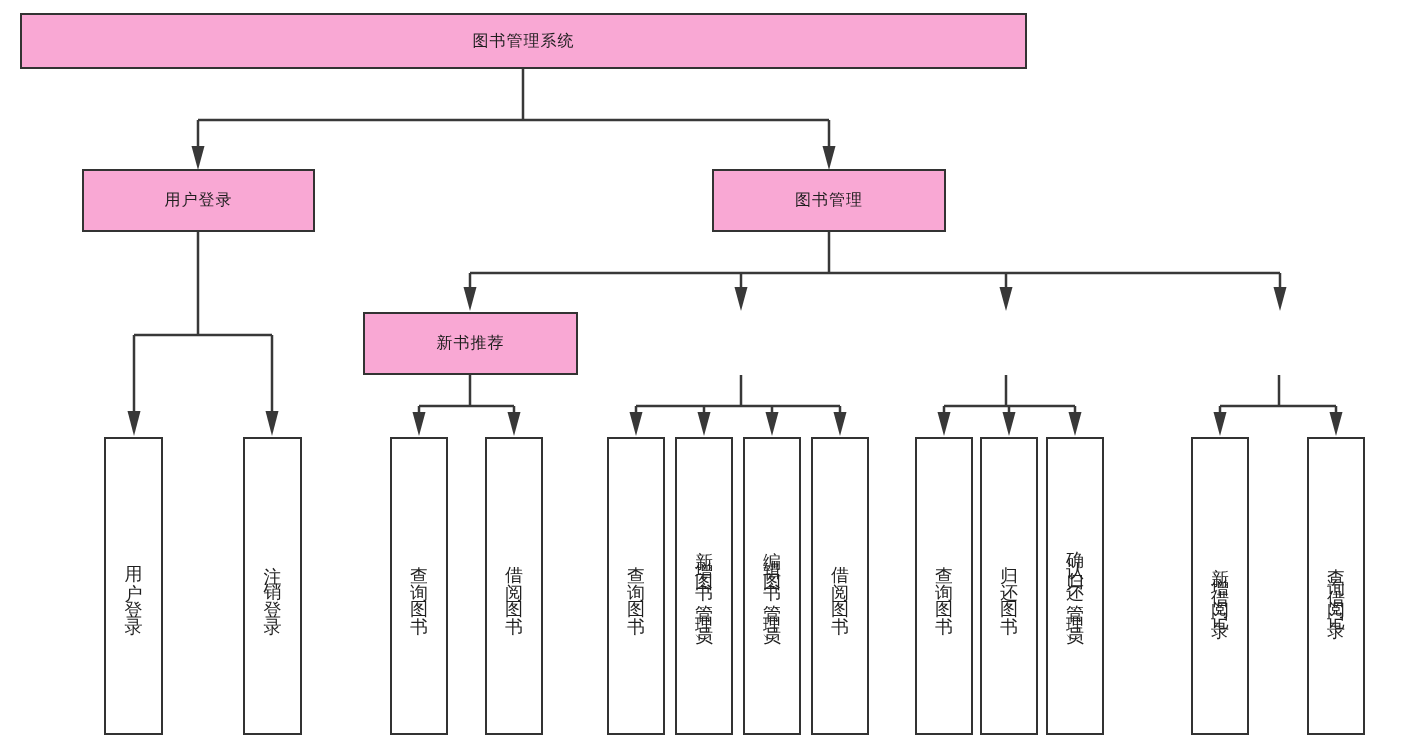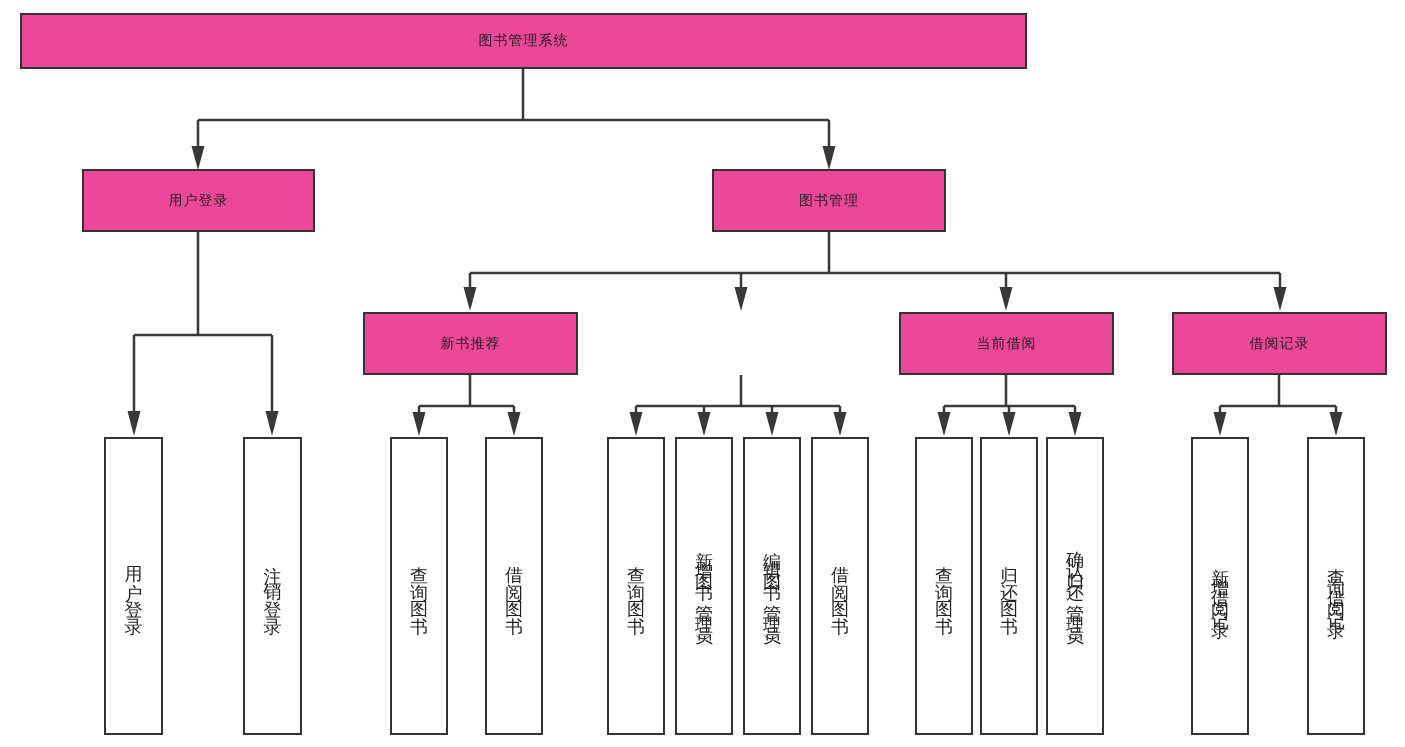--- a/index.html
+++ b/index.html
@@ -14,24 +14,24 @@
     position:relative;
     width:1405px;height:747px;
     background:var(--bg);
     font-family:"Liberation Sans", sans-serif;
     overflow:hidden;
   }
   #wires{position:absolute;left:0;top:0;pointer-events:none;}
   .h-node{
     position:absolute;
     box-sizing:border-box;
-    background:#ec4899;
+    background:#f9a8d4;
     border:2px solid var(--border);
     display:flex;align-items:center;justify-content:center;
-    font-size:14px;color:var(--text);
+    font-size:16px;color:var(--text);
     letter-spacing:1px;
     z-index:2;
   }
   .v-node{
     position:absolute;
     top:437px;height:298px;
     box-sizing:border-box;
     background:#fff;
     border:2px solid var(--border);
     display:flex;align-items:center;justify-content:center;
@@ -100,22 +100,20 @@
       <polygon points="1329.5,412 1342.5,412 1336,436"></polygon>
     </g>
   </svg>
 
   <div class="h-node" style="left:20px;top:13px;width:1007px;height:56px;">图书管理系统</div>
 
   <div class="h-node" style="left:82px;top:169px;width:233px;height:63px;">用户登录</div>
   <div class="h-node" style="left:363px;top:312px;width:215px;height:63px;">新书推荐</div>
 
   <div class="h-node" style="left:712px;top:169px;width:234px;height:63px;">图书管理</div>
-  <div class="h-node" style="left:899px;top:312px;width:215px;height:63px;">当前借阅</div>
-  <div class="h-node" style="left:1172px;top:312px;width:215px;height:63px;">借阅记录</div>
 
   <div class="v-node" style="left:104px;width:59px;">
     <span>用户登录</span>
   </div>
   <div class="v-node" style="left:243px;width:59px;">
     <span>注销登录</span>
   </div>
 
   <div class="v-node" style="left:390px;width:58px;">
     <span>查询图书</span>

